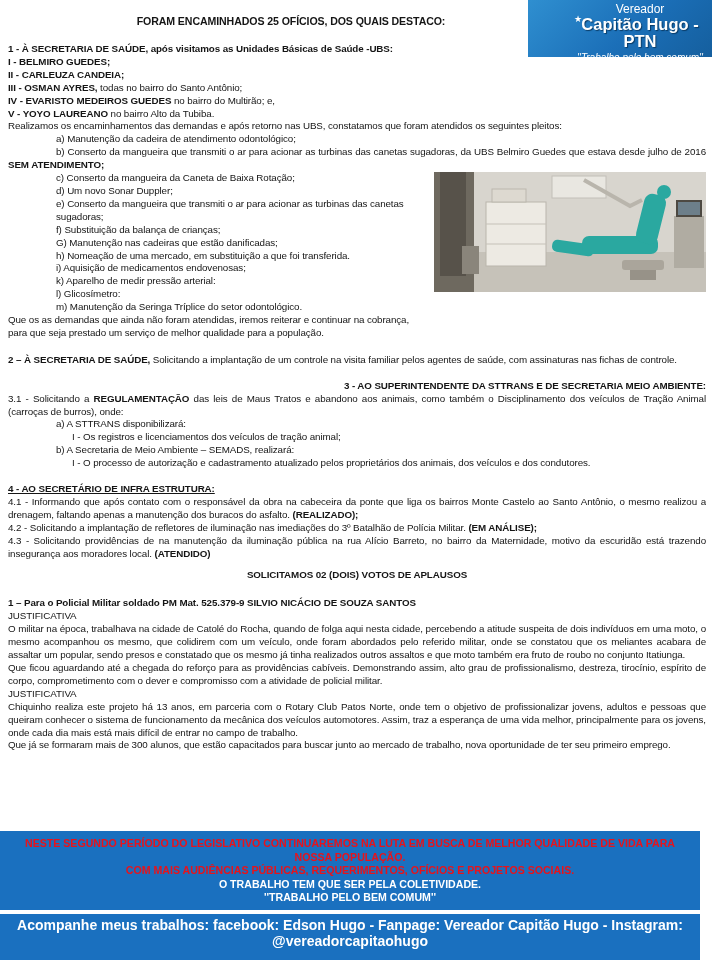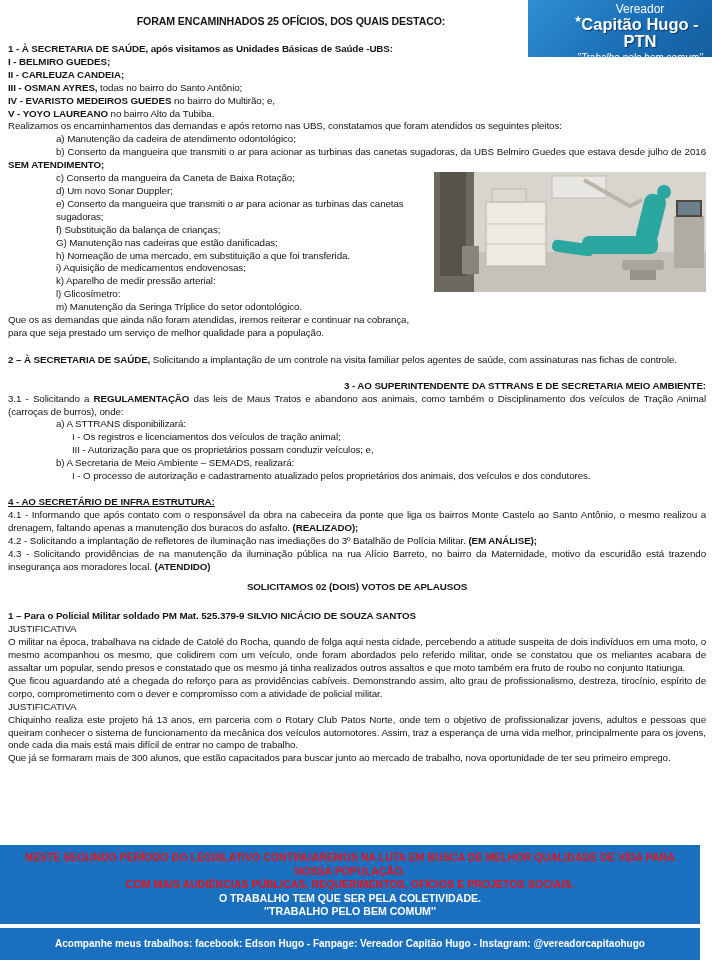--- a/index.html
+++ b/index.html
@@ -29,22 +29,22 @@
   .clr { clear:both; }
 
   .photo { float:right; width:272px; height:120px; margin:0 0 4px 8px; }
   .photo svg { display:block; }
 
   .footer { position:absolute; left:0; right:12px; bottom:0;margin-top:40px; }
   .banner-main { background:#1a70bf; padding:6px 14px 5px; text-align:center; }
   .banner-main .red   { color:#e8131b; font-weight:bold; font-size:10.6px; line-height:13.6px; }
   .banner-main .white { color:#ffffff; font-weight:bold; font-size:10.6px; line-height:13.6px; }
   .banner-gap { height:4px; background:#ffffff; }
-  .banner-social { background:#1a70bf; color:#ffffff; font-weight:bold; font-size:10px;
-                   text-align:center; padding:10px 6px 11px; }
+  .banner-social { background:#1a70bf; color:#ffffff; font-weight:bold; font-size:14px;
+                   text-align:center; padding:3px 6px 11px; }
 </style>
 </head>
 <body>
 
 <div class="page">
 
   <div class="doc-title">FORAM ENCAMINHADOS 25 OFÍCIOS, DOS QUAIS DESTACO:</div>
 
   <div class="badge">
     <div class="role">Vereador</div>
@@ -97,21 +97,20 @@
       <div class="para i1"><span>k) Aparelho de medir pressão arterial:</span></div>
       <div class="para i1"><span>l) Glicosímetro:</span></div>
       <div class="para i1"><span>m) Manutenção da Seringa Tríplice do setor odontológico.</span></div>
       <div class="para"><span>Que os as demandas que ainda não foram atendidas, iremos reiterar e continuar na cobrança,</span></div>
       <div class="para"><span>para que seja prestado um serviço de melhor qualidade para a população.</span></div>
       <div class="para clr" style="margin-top: 14px;"><span class="b">2 – À SECRETARIA DE SAÚDE,</span><span> Solicitando a implantação de um controle na visita familiar pelos agentes de saúde, com assinaturas nas fichas de controle.</span></div>
       <div class="para b" style="margin-top: 13px; text-align: right;"><span>3 - AO SUPERINTENDENTE DA STTRANS E DE SECRETARIA MEIO AMBIENTE:</span></div>
       <div class="para j"><span>3.1 - Solicitando a </span><span class="b">REGULAMENTAÇÃO</span><span> das leis de Maus Tratos e abandono aos animais, como também o Disciplinamento dos veículos de Tração Animal (carroças de burros), onde:</span></div>
       <div class="para i1"><span>a) A STTRANS disponibilizará:</span></div>
       <div class="para i2"><span>I - Os registros e licenciamentos dos veículos de tração animal;</span></div>
-      <div class="para i2"><span>III - Autorização para que os proprietários possam conduzir veículos; e,</span></div>
       <div class="para i1"><span>b) A Secretaria de Meio Ambiente – SEMADS, realizará:</span></div>
       <div class="para i2"><span>I - O processo de autorização e cadastramento atualizado pelos proprietários dos animais, dos veículos e dos condutores.</span></div>
       <div class="para b" style="margin-top: 13px; text-decoration: underline;"><span>4 - AO SECRETÁRIO DE INFRA ESTRUTURA:</span></div>
       <div class="para j"><span>4.1 - Informando que após contato com o responsável da obra na cabeceira da ponte que liga os bairros Monte Castelo ao Santo Antônio, o mesmo realizou a drenagem, faltando apenas a manutenção dos buracos do asfalto. </span><span class="b">(REALIZADO);</span></div>
       <div class="para"><span>4.2 - Solicitando a implantação de refletores de iluminação nas imediações do 3º Batalhão de Polícia Militar. </span><span class="b">(EM ANÁLISE);</span></div>
       <div class="para j"><span>4.3 - Solicitando providências de na manutenção da iluminação pública na rua Alício Barreto, no bairro da Maternidade, motivo da escuridão está trazendo insegurança aos moradores local. </span><span class="b">(ATENDIDO)</span></div>
       <div class="para b c" style="margin-top: 8px;"><span>SOLICITAMOS 02 (DOIS) VOTOS DE APLAUSOS</span></div>
       <div class="para b" style="margin-top: 16px;"><span>1 – Para o Policial Militar soldado PM Mat. 525.379-9 SILVIO NICÁCIO DE SOUZA SANTOS</span></div>
       <div class="para"><span>JUSTIFICATIVA</span></div>
       <div class="para j"><span>O militar na época, trabalhava na cidade de Catolé do Rocha, quando de folga aqui nesta cidade, percebendo a atitude suspeita de dois indivíduos em uma moto, o mesmo acompanhou os mesmo, que colidirem com um veículo, onde foram abordados pelo referido militar, onde se constatou que os meliantes acabara de assaltar um popular, sendo presos e constatado que os mesmo já tinha realizados outros assaltos e que moto também era fruto de roubo no conjunto Itatiunga.</span></div>

